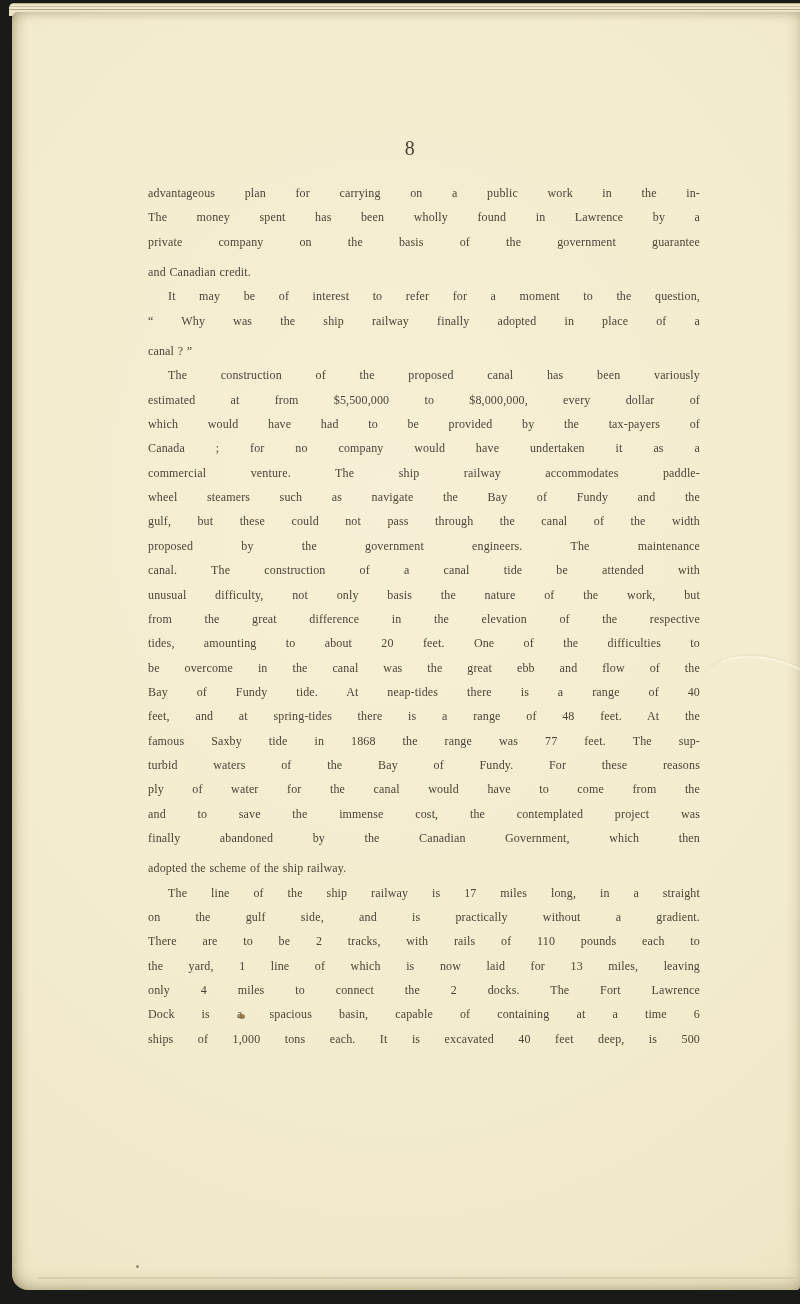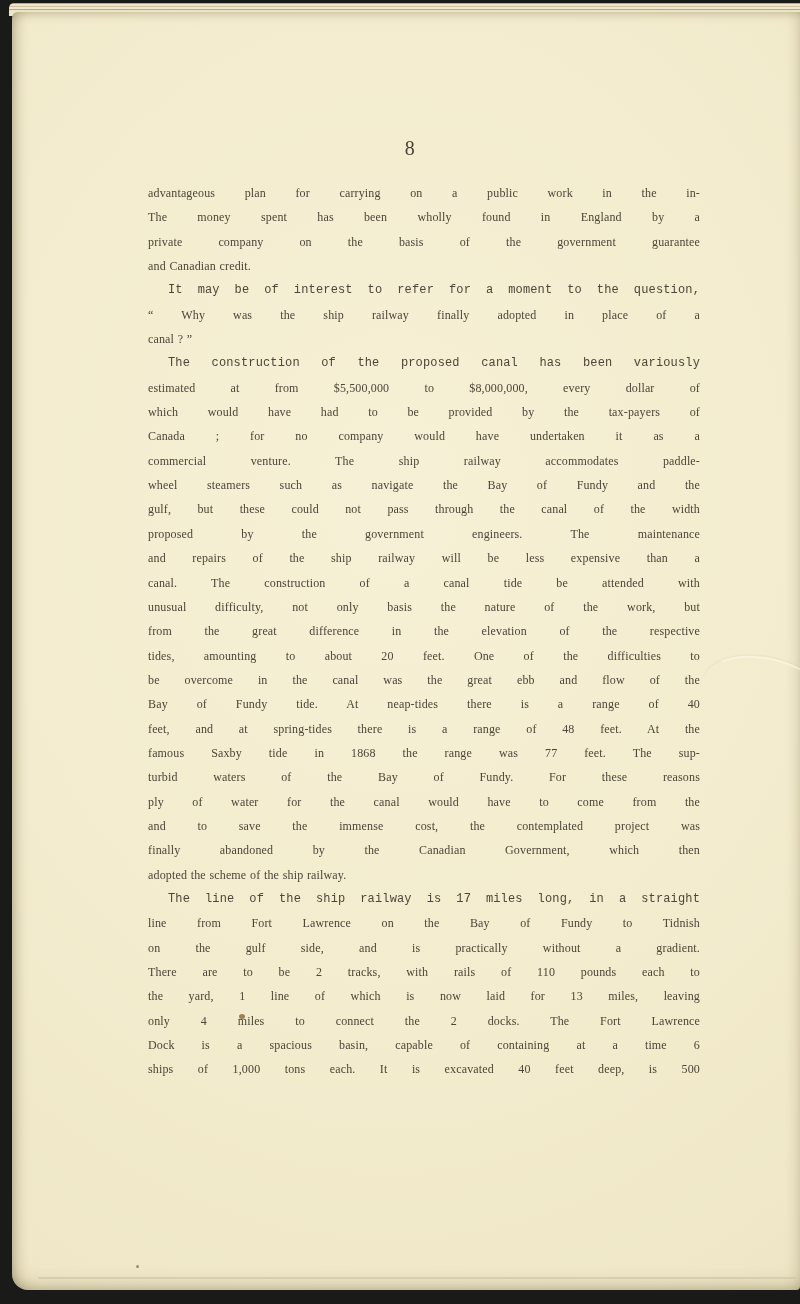--- a/index.html
+++ b/index.html
@@ -64,22 +64,22 @@
     letter-spacing: 0.15px;
     word-spacing: 0.5px;
   }
   .paragraph { margin: 0; }
   .tline {
     height: 24.35px; line-height: 24.35px;
     text-align: justify;
     text-align-last: justify;
     white-space: nowrap;
   }
-  .tline.indent { text-indent: 20px; font-family: Liberation Mono, monospace; }
-  .tline.unjust { text-align-last: left; }
+  .tline.indent { text-indent: 20px; }
+  .tline.unjust { text-align-last: left; margin-top: 6px; }
   
   .crease {
     position: absolute; left: 700px; top: 658px; width: 130px; height: 72px;
     border: 2px solid transparent;
     border-top: 2px solid rgba(253, 249, 232, 0.85);
     border-radius: 50%;
     transform: rotate(14deg);
     box-shadow: 0 -1px 1px rgba(180, 165, 120, 0.25);
     filter: blur(0.4px);
     opacity: 0.8;
@@ -101,56 +101,54 @@
 
 <div class="scan">
   <div class="edge-stack"></div>
   <div class="page">
     <div class="bottom-edge"></div>
   </div>
   <div class="page-number">8</div>
   <div class="text-block">
       <div class="paragraph">
         <div class="tline">advantageous plan for carrying on a public work in the in-</div>
-        <div class="tline">The money spent has been wholly found in England by a</div>
+        <div class="tline">The money spent has been wholly found in Lawrence by a</div>
         <div class="tline">private company on the basis of the government guarantee</div>
         <div class="tline unjust">and Canadian credit.</div>
       </div>
       <div class="paragraph">
         <div class="tline indent">It may be of interest to refer for a moment to the question,</div>
         <div class="tline">“ Why was the ship railway finally adopted in place of a</div>
         <div class="tline unjust">canal ? ”</div>
       </div>
       <div class="paragraph">
         <div class="tline indent">The construction of the proposed canal has been variously</div>
         <div class="tline">estimated at from $5,500,000 to $8,000,000, every dollar of</div>
         <div class="tline">which would have had to be provided by the tax-payers of</div>
         <div class="tline">Canada ; for no company would have undertaken it as a</div>
         <div class="tline">commercial venture. The ship railway accommodates paddle-</div>
         <div class="tline">wheel steamers such as navigate the Bay of Fundy and the</div>
         <div class="tline">gulf, but these could not pass through the canal of the width</div>
         <div class="tline">proposed by the government engineers. The maintenance</div>
-        <div class="tline">and repairs of the ship railway will be less expensive than a</div>
         <div class="tline">canal. The construction of a canal tide be attended with</div>
         <div class="tline">unusual difficulty, not only basis the nature of the work, but</div>
         <div class="tline">from the great difference in the elevation of the respective</div>
         <div class="tline">tides, amounting to about 20 feet. One of the difficulties to</div>
         <div class="tline">be overcome in the canal was the great ebb and flow of the</div>
         <div class="tline">Bay of Fundy tide. At neap-tides there is a range of 40</div>
         <div class="tline">feet, and at spring-tides there is a range of 48 feet. At the</div>
         <div class="tline">famous Saxby tide in 1868 the range was 77 feet. The sup-</div>
         <div class="tline">turbid waters of the Bay of Fundy. For these reasons</div>
         <div class="tline">ply of water for the canal would have to come from the</div>
         <div class="tline">and to save the immense cost, the contemplated project was</div>
         <div class="tline">finally abandoned by the Canadian Government, which then</div>
         <div class="tline unjust">adopted the scheme of the ship railway.</div>
       </div>
       <div class="paragraph">
         <div class="tline indent">The line of the ship railway is 17 miles long, in a straight</div>
-        <div class="tline">line from Fort Lawrence on the Bay of Fundy to Tidnish</div>
         <div class="tline">on the gulf side, and is practically without a gradient.</div>
         <div class="tline">There are to be 2 tracks, with rails of 110 pounds each to</div>
         <div class="tline">the yard, 1 line of which is now laid for 13 miles, leaving</div>
         <div class="tline">only 4 miles to connect the 2 docks. The Fort Lawrence</div>
         <div class="tline">Dock is a spacious basin, capable of containing at a time 6</div>
         <div class="tline">ships of 1,000 tons each. It is excavated 40 feet deep, is 500</div>
       </div>
     </div>
   <div class="crease"></div>
   <div class="ink-spot"></div>

